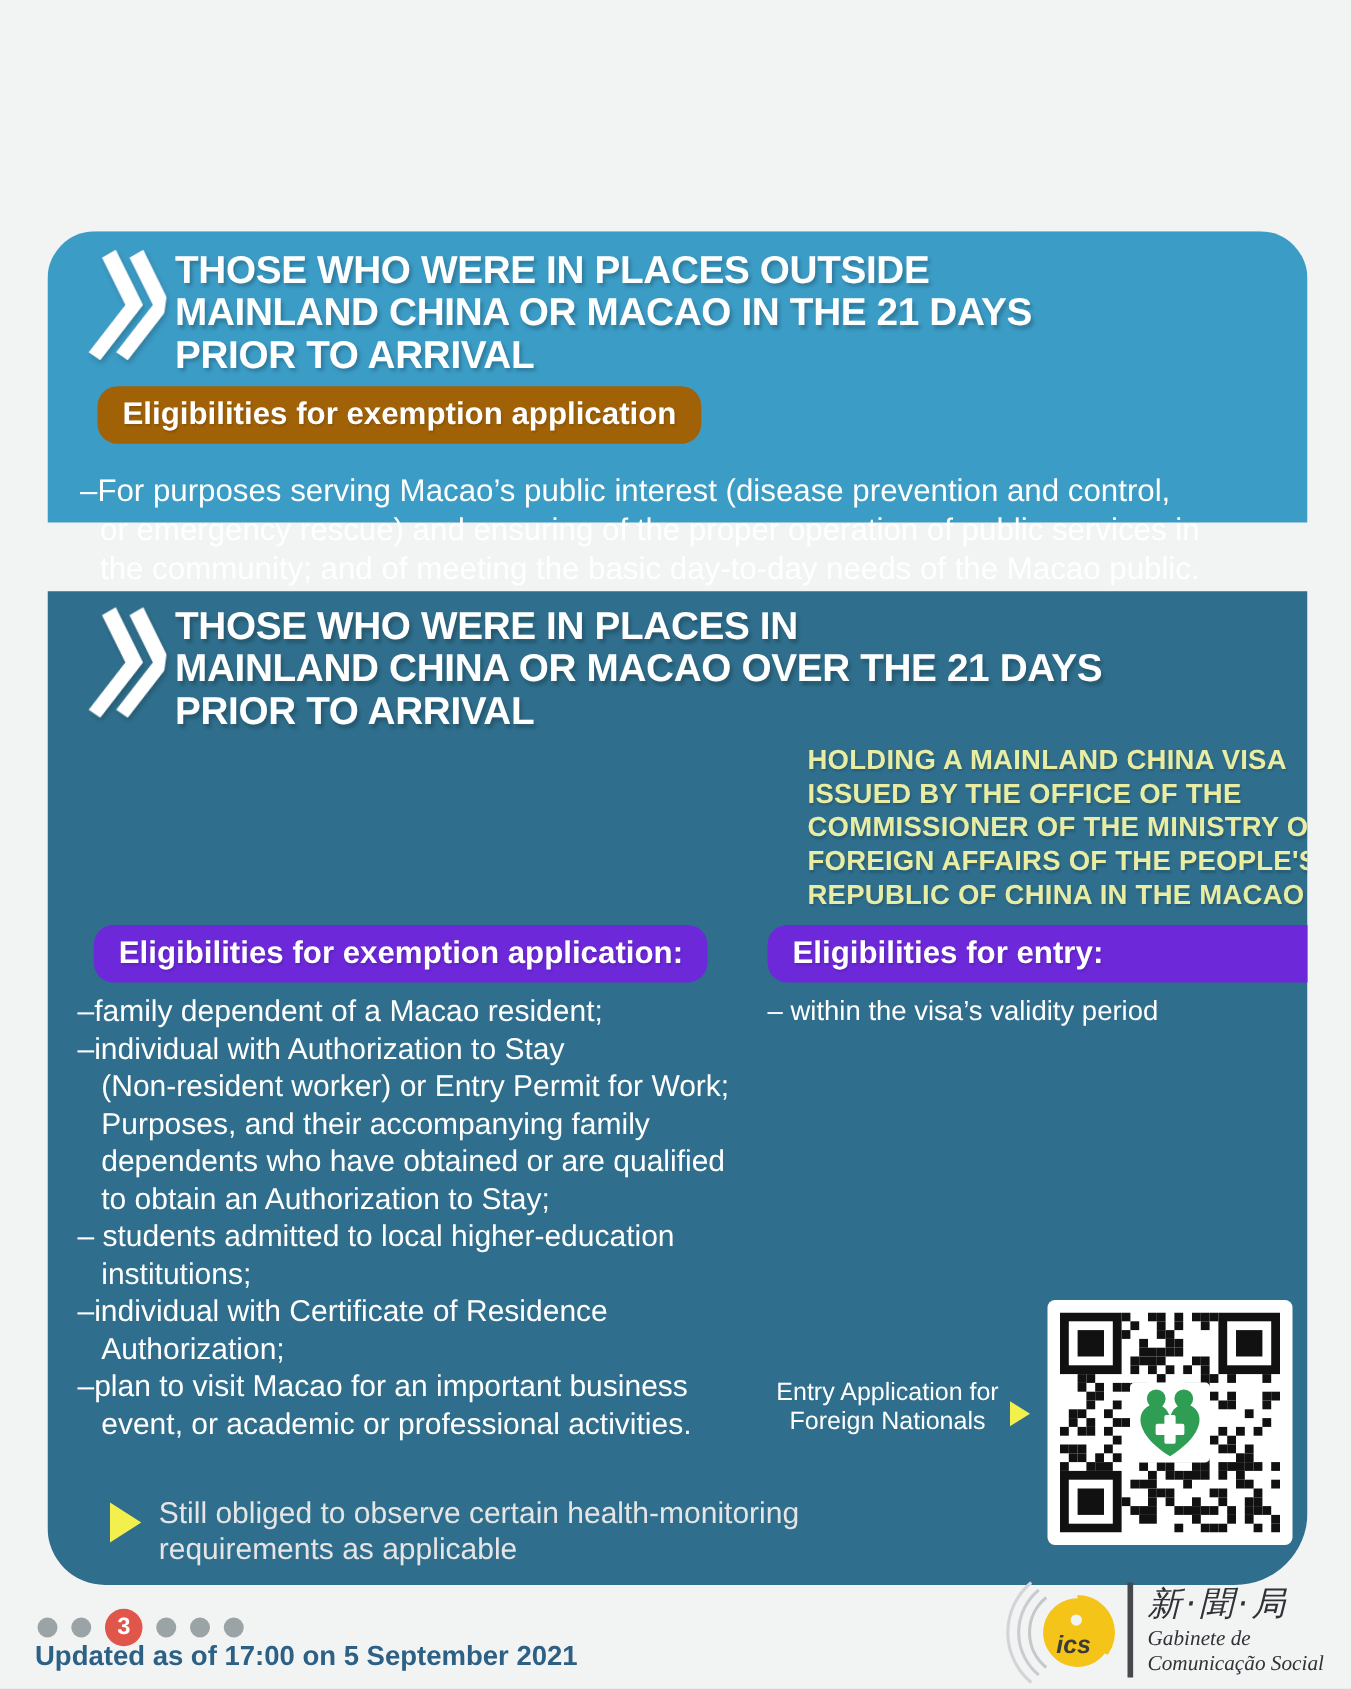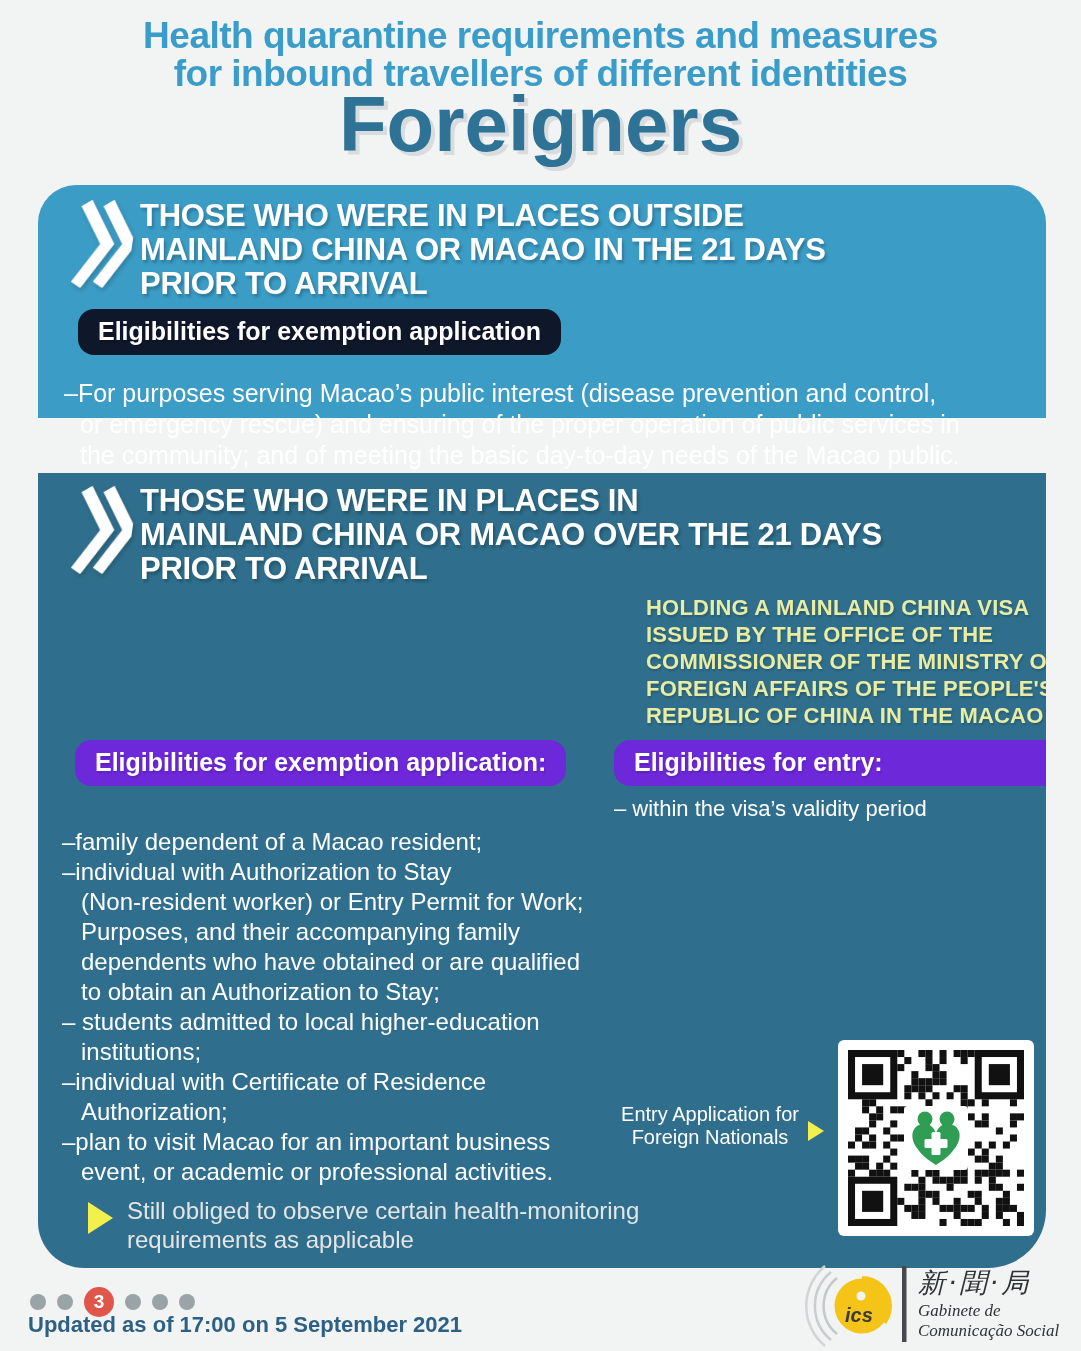--- a/index.html
+++ b/index.html
@@ -35,35 +35,35 @@
   .sec-heading {
     position:absolute; left:102px; color:#fff; font-weight:bold;
     font-size:31px; line-height:34px; letter-spacing:-0.3px; white-space:pre;
     text-shadow:2px 3px 3px rgba(0,0,0,0.22);
   }
   .pill {
     position:absolute; color:#fff; font-weight:bold; font-size:25px;
     padding:8px 20px 9px; border-radius:16px; white-space:pre;
     text-shadow:1px 2px 2px rgba(0,0,0,0.15);
   }
-  .pill-dark  { background:#0f172a; }
+  .pill-dark  { background:#a16207; }
   .pill-light { background:#6d28d9; }
 
   .body-text {
     position:absolute; color:#fff; font-size:25px; line-height:31px;
     white-space:pre; padding-left:16px; text-indent:-16px;
   }
 
   .yellow-heading {
     position:absolute; color:#e9eda3; font-weight:bold; font-size:22px;
     line-height:27px; letter-spacing:0.2px; white-space:pre;
     text-shadow:1px 2px 2px rgba(0,0,0,0.18);
   }
 
-  .list { position:absolute; color:#fff; font-size:24px; line-height:30px;margin-top:32px; }
+  .list { position:absolute; color:#fff; font-size:24px; line-height:30px; }
   .list .li { white-space:pre; padding-left:19px; text-indent:-19px; }
 
   .item-small { position:absolute; color:#fff; font-size:18px; line-height:24px; white-space:pre; }
 
   .qr-box {
     position:absolute; left:800px; top:567px; width:196px; height:196px;
     background:#fff; border-radius:6px; padding:10px;
   }
   .qr-logo {
     position:absolute; left:50%; top:50%; width:64px; height:64px;
@@ -103,23 +103,20 @@
   .logo svg { position:absolute; left:0; top:0; }
   .logo-cjk { font-size:27px; font-style:italic; fill:#2f3337; font-family:"DejaVu Sans", sans-serif; letter-spacing:3px; }
   .logo-pt  { font-size:17px; font-style:italic; fill:#2f3337; font-family:"Liberation Serif", serif; }
   .logo-ics { font-size:20px; font-weight:bold; font-style:italic; fill:#3b3b3b; font-family:"Liberation Sans", sans-serif; }
 </style>
 </head>
 <body>
 
 <div class="canvas">
 
-  <div class="title-sub">Health quarantine requirements and measures
-for inbound travellers of different identities</div>
-  <div class="title-main">Foreigners</div>
 
   <div class="card">
 
     <div class="sec-light">
       <div class="chevron" style="left:36px; top:15px;">
         <svg width="58" height="88" viewBox="0 0 58 88">
           <path d="M7 3 L33 44 L7 85" stroke="#ffffff" stroke-width="12" fill="none"></path>
           <path d="M29 3 L55 44 L29 85" stroke="#ffffff" stroke-width="12" fill="none"></path>
         </svg>
       </div>

